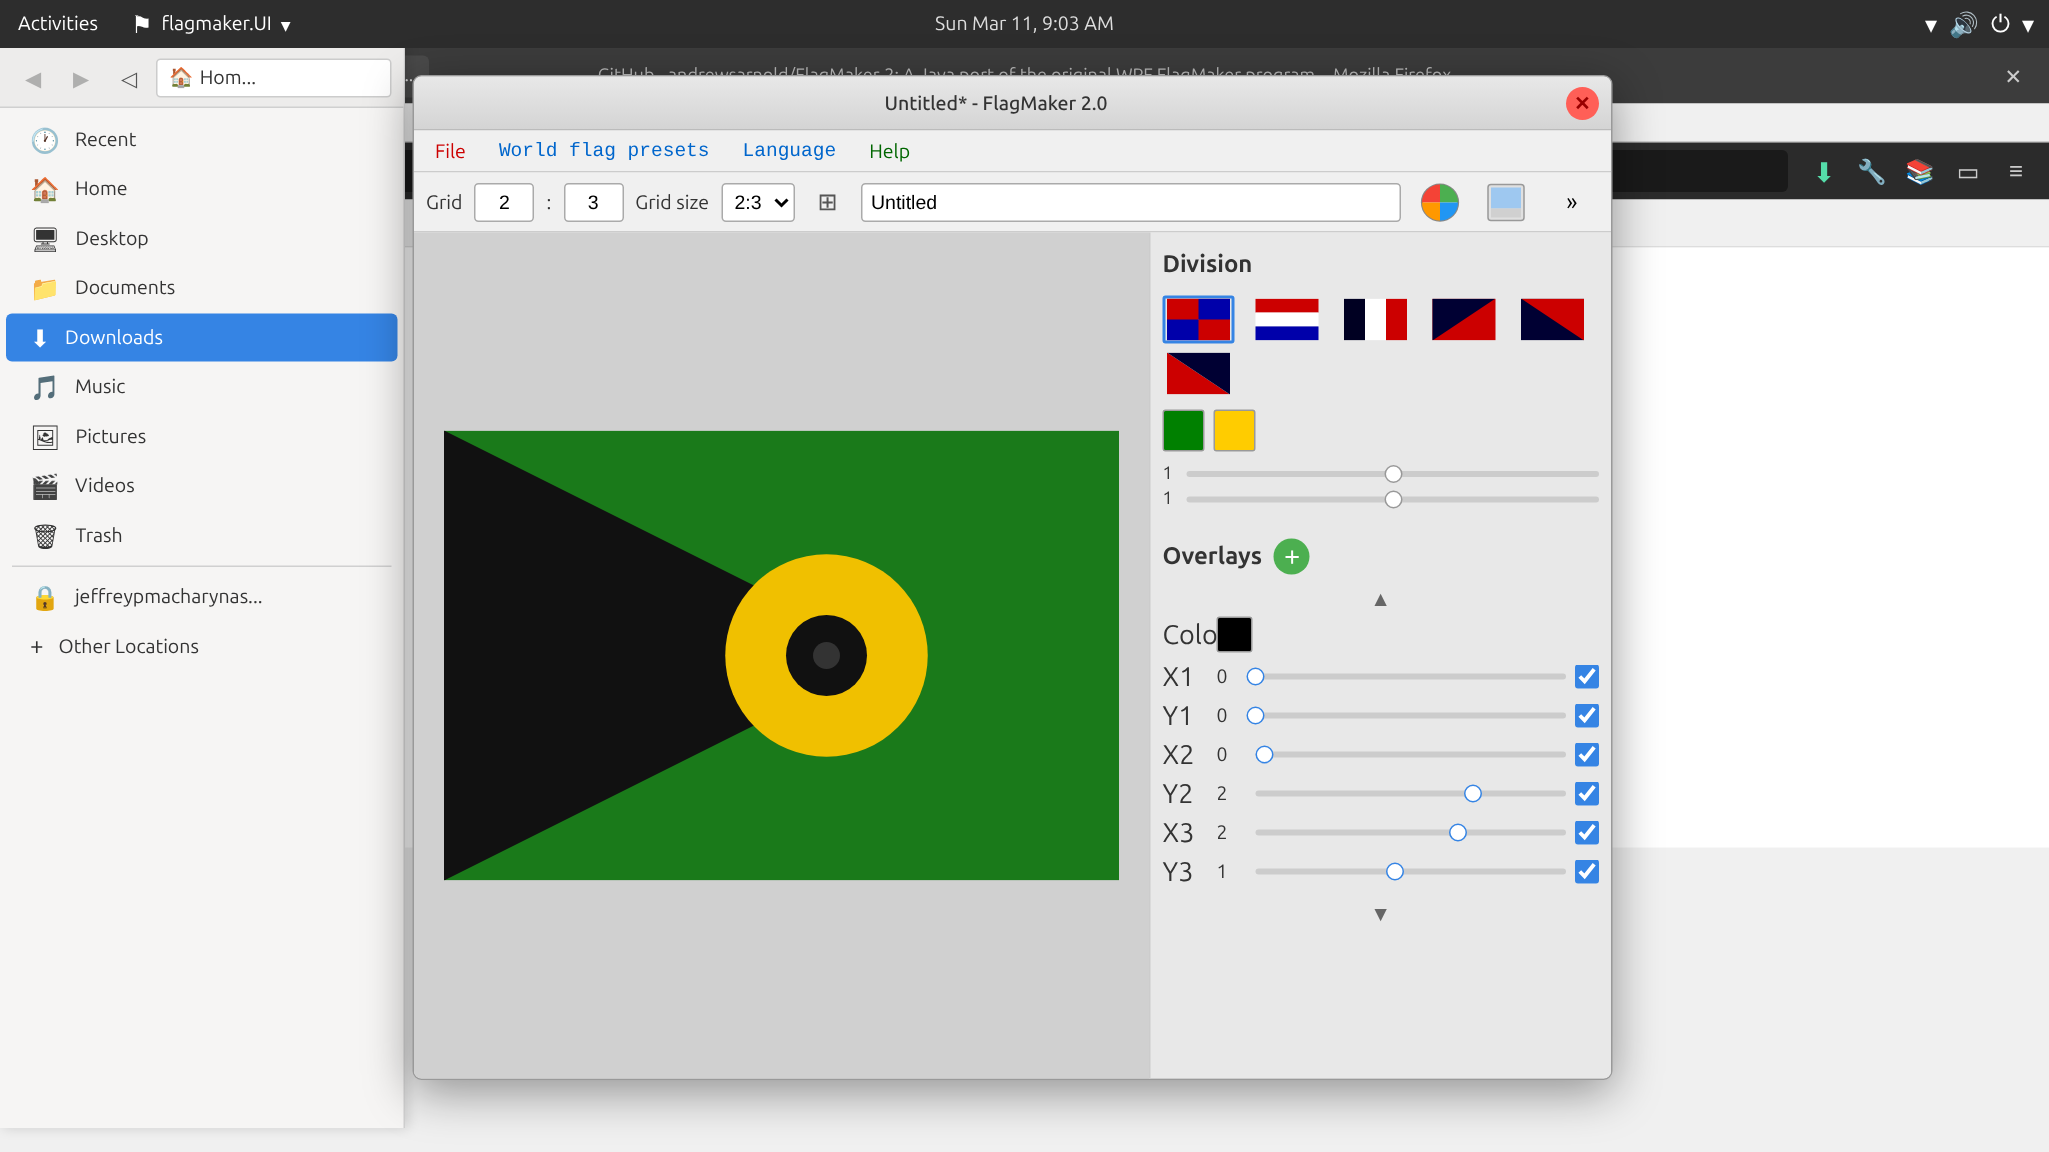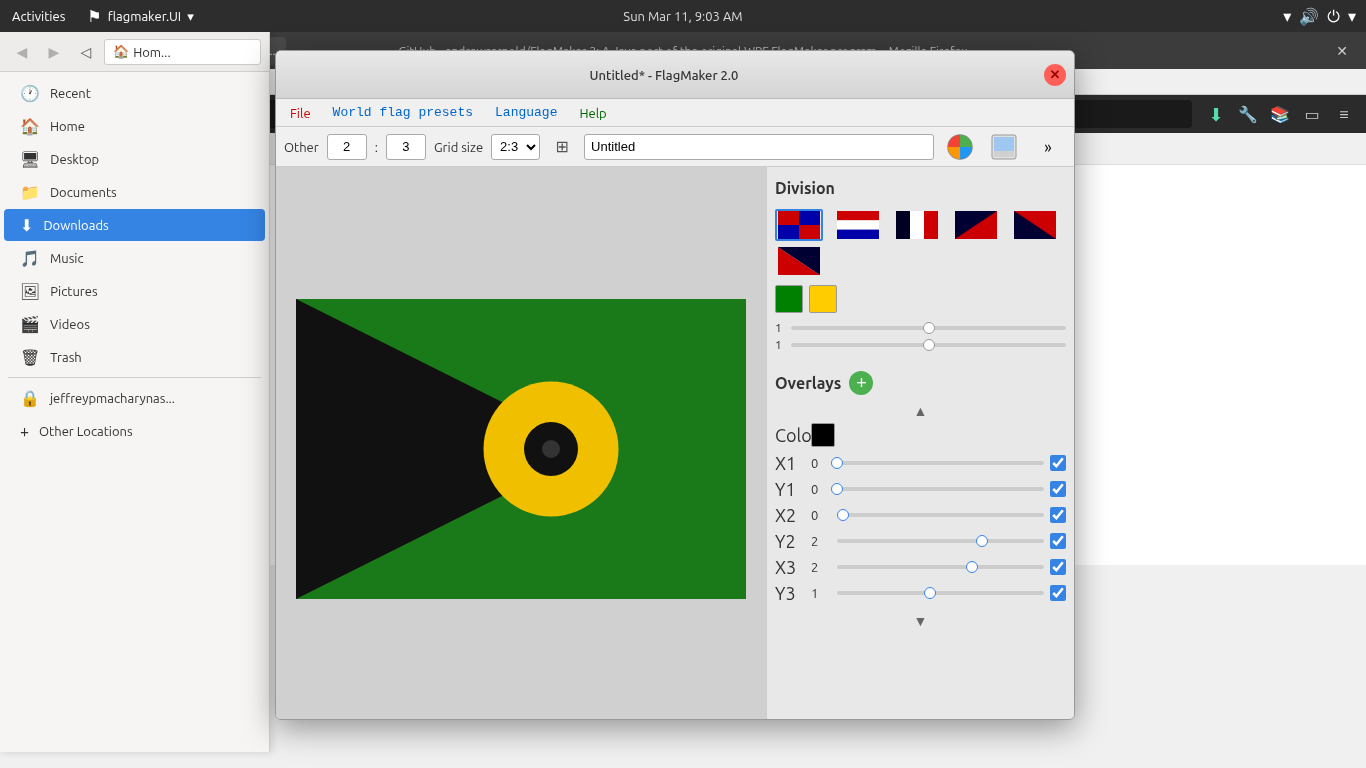--- a/index.html
+++ b/index.html
@@ -94,21 +94,21 @@
 
     
     .flagmaker-window {
       position: absolute; top: 50px; left: 275px; width: 800px; height: 670px;
       background: #f0f0f0; border: 1px solid #999;
       box-shadow: 0 8px 32px rgba(0,0,0,0.4);
       z-index: 200;
       border-radius: 6px; overflow: hidden;
     }
     .flagmaker-titlebar {
-      height: 48px; background: linear-gradient(180deg, #e8e8e8, #d4d4d4);
+      height: 36px; background: linear-gradient(180deg, #e8e8e8, #d4d4d4);
       display: flex; align-items: center; padding: 0 8px;
       border-bottom: 1px solid #bbb;
     }
     .flagmaker-title {
       flex: 1; text-align: center; font-size: 13px; color: #333; font-weight: 500;
     }
     .flagmaker-close-btn {
       width: 22px; height: 22px; border-radius: 50%;
       background: #ff5f57; border: none; cursor: pointer;
       display: flex; align-items: center; justify-content: center;
@@ -430,21 +430,21 @@
   </div>
 
   <div class="flagmaker-menubar">
     <div class="fm-menu-item red">File</div>
     <div class="fm-menu-item blue">World flag presets</div>
     <div class="fm-menu-item blue">Language</div>
     <div class="fm-menu-item green">Help</div>
   </div>
 
   <div class="flagmaker-toolbar">
-    <span class="toolbar-label">Other</span>
+    <span class="toolbar-label">Grid</span>
     <input class="toolbar-input" type="text" value="2" style="">
     <span class="toolbar-colon">:</span>
     <input class="toolbar-input" type="text" value="3" style="">
     <span class="toolbar-label">Grid size</span>
     <div class="toolbar-grid-select">
       <select class="toolbar-select">
         <option>1:1</option>
         <option selected="">2:3</option>
         <option>3:5</option>
         <option>4:6</option>

